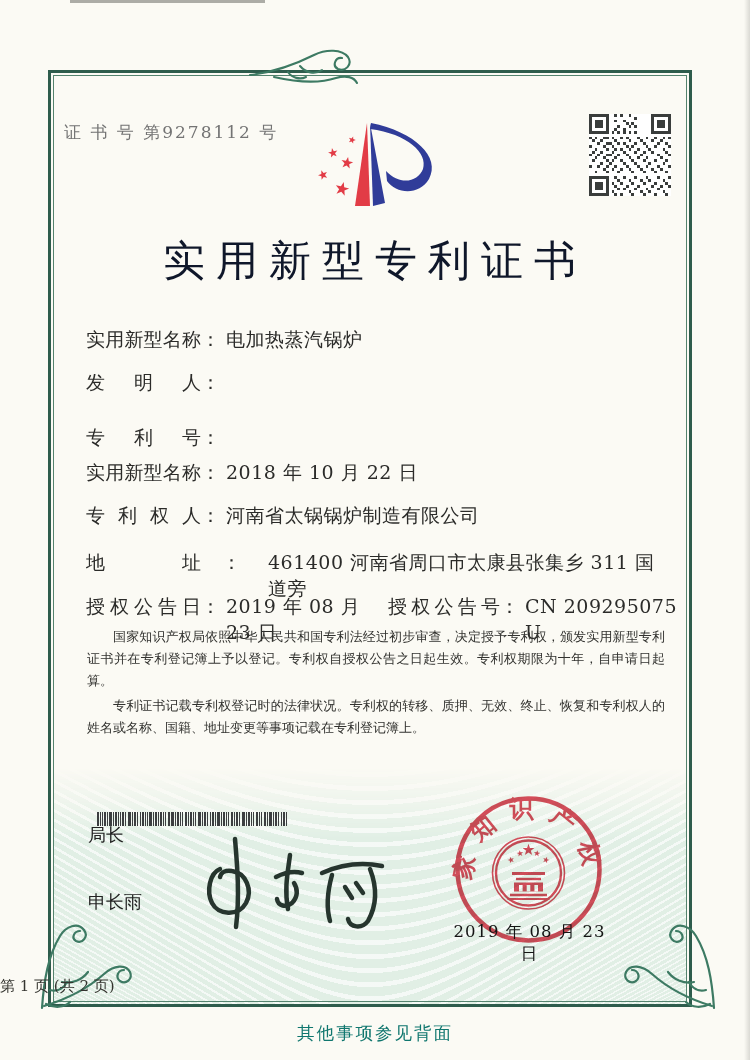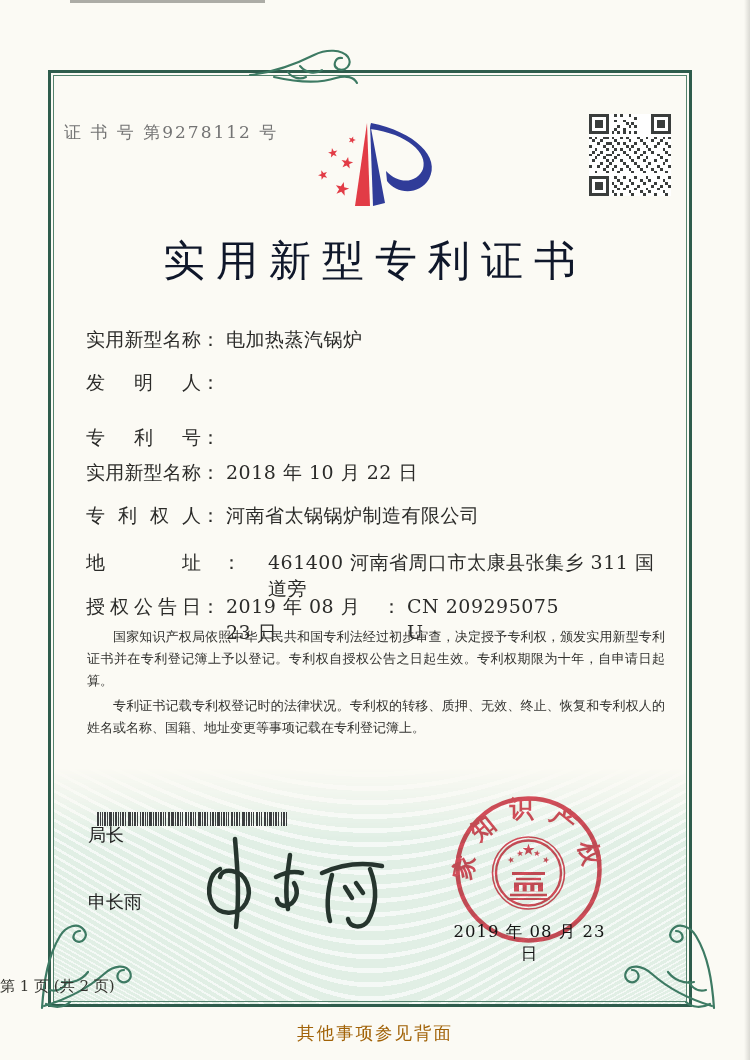--- a/index.html
+++ b/index.html
@@ -49,21 +49,21 @@
   .paras{left:87px;top:626px;width:578px;font-size:13px;line-height:21.8px;
          text-align:justify;color:#32322f;}
   .paras p{margin:0;text-indent:2em;}
   .paras p + p{margin-top:4px;}
   
   .issuer-title{left:88px;top:823px;font-size:18px;font-family:"Liberation Sans","DejaVu Sans",sans-serif;color:#222;}
   .issuer-name{left:88px;top:890px;font-size:18px;font-family:"Liberation Sans","DejaVu Sans",sans-serif;color:#222;}
   .seal-date{left:442px;top:921px;width:175px;text-align:center;font-size:16.5px;
              letter-spacing:1px;color:#141414;z-index:6;}
   .page-num{left:0;top:977px;width:750px;font-size:15px;color:#34342f;}
-  .back-note{left:0;top:1021px;width:750px;text-align:center;font-size:17.5px;color:#a16207;letter-spacing:2px;}
+  .back-note{left:0;top:1021px;width:750px;text-align:center;font-size:17.5px;color:#0f766e;letter-spacing:2px;}
   svg{display:block;}
   .seal{z-index:5;mix-blend-mode:multiply;opacity:.92;}
   .sig{z-index:4;}
 </style>
 </head>
 <body>
 
 <div class="abs scan-edge-top"></div>
 <div class="abs scan-edge-right"></div>
 
@@ -154,20 +154,21 @@
 </div>
 <div class="abs row r6">
   <span class="lab">地址</span>
     <span class="colon">：</span>
   <span class="val">461400 河南省周口市太康县张集乡 311 国道旁</span>
 </div>
 <div class="abs row r7">
   <span class="lab">授权公告日</span>
     <span class="colon">：</span>
   <span class="val">2019 年 08 月 23 日</span>
+  <span class="lab2">授权公告号</span>
     <span class="colon">：</span>
   <span class="val">CN 209295075 U</span>
 </div>
 
 <div class="abs paras">
   <p>国家知识产权局依照中华人民共和国专利法经过初步审查，决定授予专利权，颁发实用新型专利证书并在专利登记簿上予以登记。专利权自授权公告之日起生效。专利权期限为十年，自申请日起算。</p>
   <p>专利证书记载专利权登记时的法律状况。专利权的转移、质押、无效、终止、恢复和专利权人的姓名或名称、国籍、地址变更等事项记载在专利登记簿上。</p>
 </div>
 
 <svg class="abs" style="left:97px;top:812px;" width="190" height="14" viewBox="0 0 190 14" shape-rendering="crispEdges">

